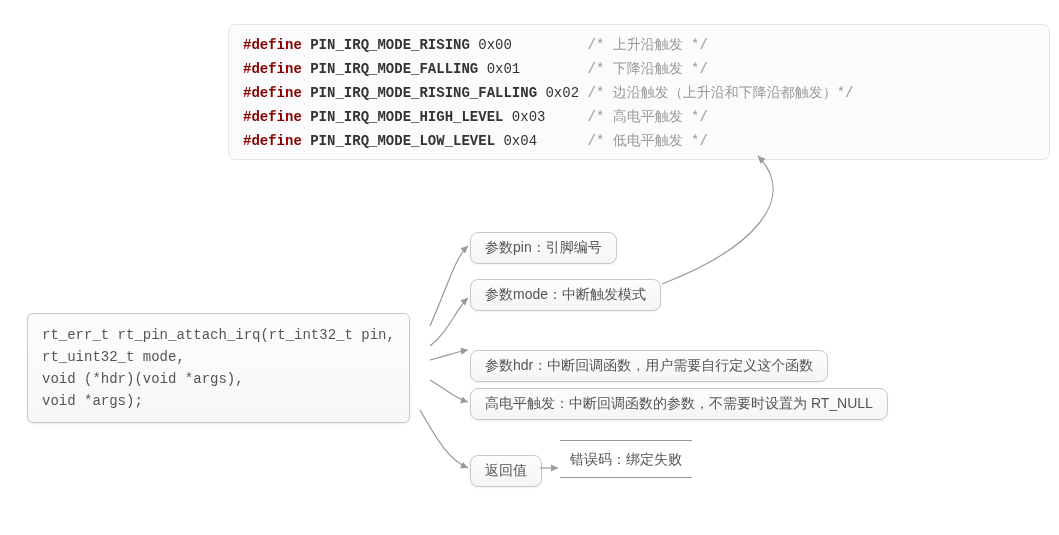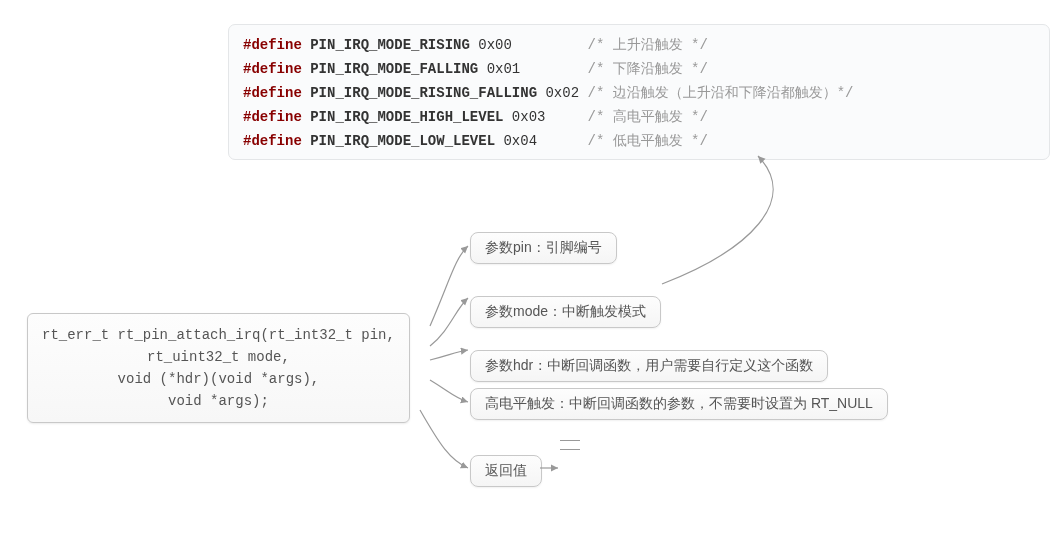--- a/index.html
+++ b/index.html
@@ -36,21 +36,21 @@
     border: 1px solid #c8c8c8;
     border-radius: 6px;
     background: linear-gradient(#fdfdfd,#f7f7f7);
     box-shadow: 0 1px 2px rgba(0,0,0,0.08);
     padding: 10px 14px;
     font-family: Consolas, "Courier New", monospace;
     font-size: 14px;
     line-height: 22px;
     color: #555;
     white-space: pre;
-    text-align: center;
+    text-align: left;
   }
   .bubble {
     position: absolute;
     border: 1px solid #c8c8c8;
     border-radius: 8px;
     background: linear-gradient(#fdfdfd,#f5f5f5);
     box-shadow: 0 1px 2px rgba(0,0,0,0.06);
     padding: 6px 14px;
     font-size: 14px;
     color: #555;
@@ -92,26 +92,27 @@
 <span><span class="kw">#define</span> <span class="macro">PIN_IRQ_MODE_RISING_FALLING</span> <span>0x02</span><span></span> <span class="cmt">/* 边沿触发（上升沿和下降沿都触发）*/</span></span>
 <span><span class="kw">#define</span> <span class="macro">PIN_IRQ_MODE_HIGH_LEVEL</span> <span>0x03</span><span>    </span> <span class="cmt">/* 高电平触发 */</span></span>
 <span><span class="kw">#define</span> <span class="macro">PIN_IRQ_MODE_LOW_LEVEL</span> <span>0x04</span><span>     </span> <span class="cmt">/* 低电平触发 */</span></span></div>
 
 <div class="funcbox" style="left:27px; top:313px;"><span>rt_err_t rt_pin_attach_irq(rt_int32_t pin,</span>
 <span>rt_uint32_t mode,</span>
 <span>void (*hdr)(void *args),</span>
 <span>void *args);</span></div>
 
 <div class="bubble" style="left:470px; top:232px;">参数pin：引脚编号</div>
-<div class="bubble" style="left:470px; top:296px;">参数mode：中断触发模式</div>
+<div class="bubble" style="left:470px; top:279px;">参数mode：中断触发模式</div>
 <div class="bubble" style="left:470px; top:336px;margin-top:14px;">参数hdr：中断回调函数，用户需要自行定义这个函数</div>
 <div class="bubble" style="left:470px; top:388px;">高电平触发：中断回调函数的参数，不需要时设置为 RT_NULL</div>
 
 <div class="retlabel" style="left:470px; top:455px;">返回值</div>
 <div class="retvals" style="left:560px; top:440px;">
+  <div class="row">错误码：绑定失败</div>
 </div>
 
 <svg class="overlay">
   <defs>
     <marker id="arrowhead" markerWidth="8" markerHeight="8" refX="6" refY="3" orient="auto">
       <path d="M0,0 L6,3 L0,6 Z" fill="#999"></path>
     </marker>
   </defs>
 
   <path d="M662,284 C750,250 800,200 758,156" stroke="#999" stroke-width="1.2" fill="none" marker-end="url(#arrowhead)"></path>

